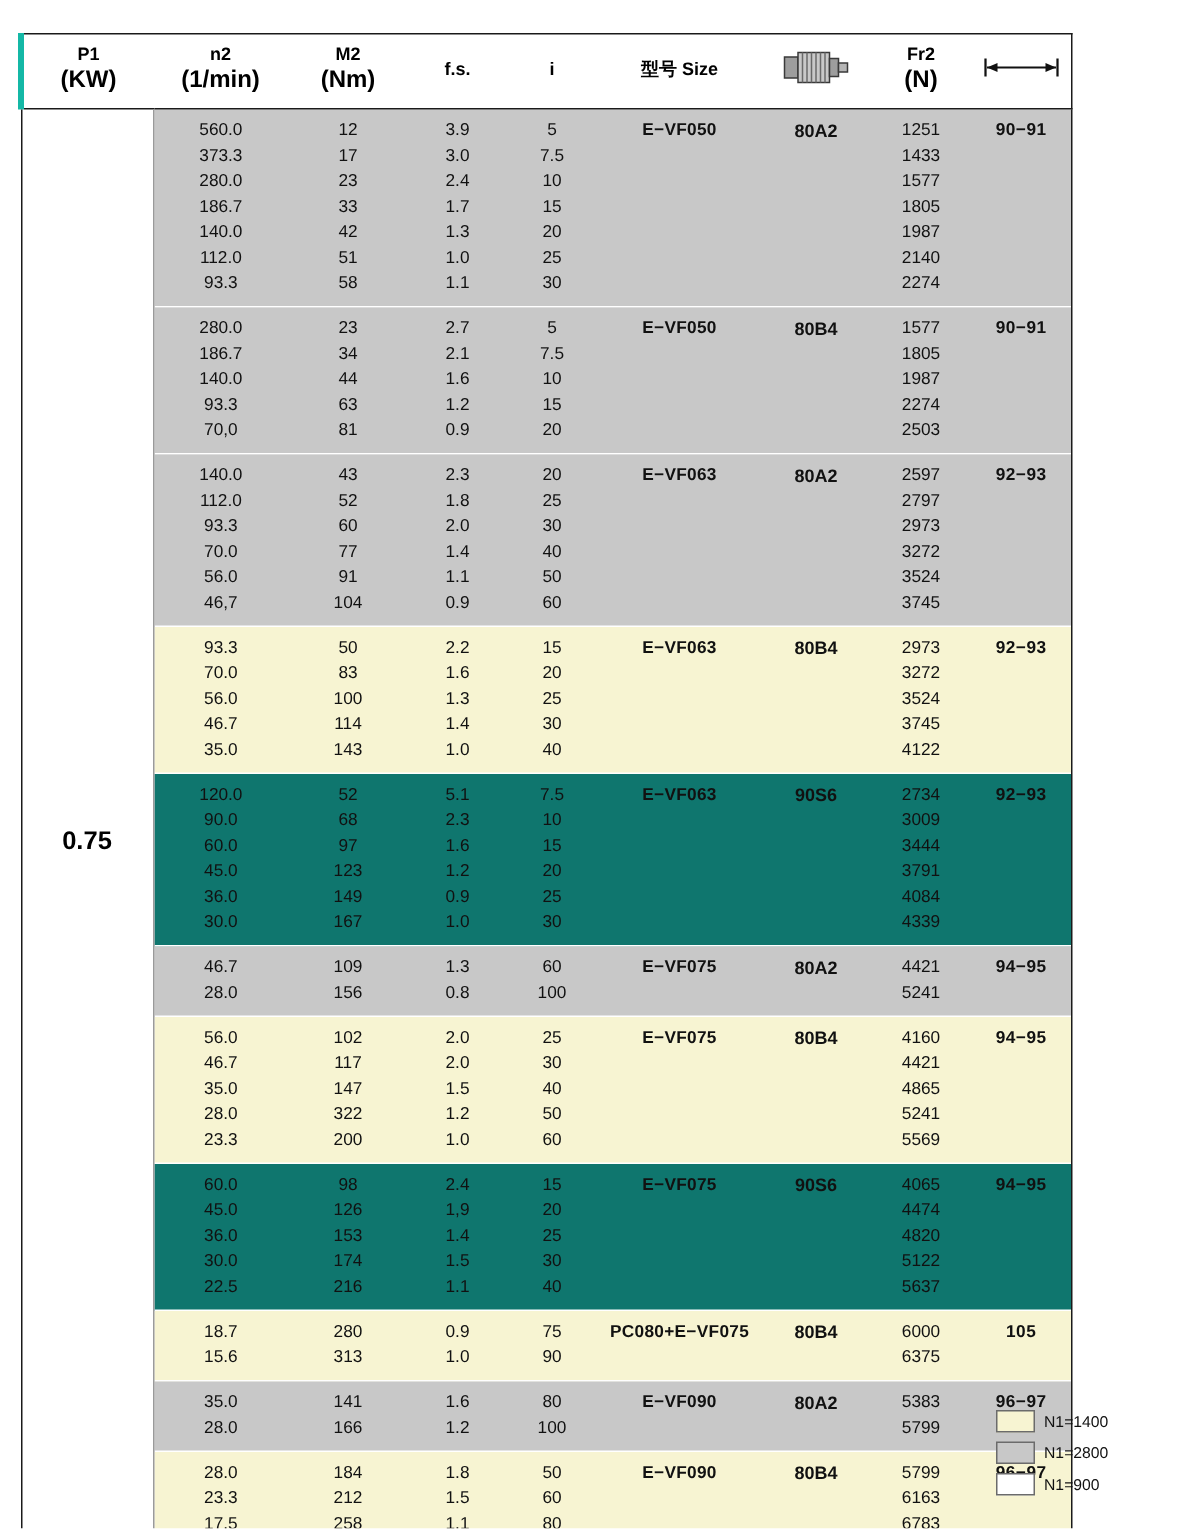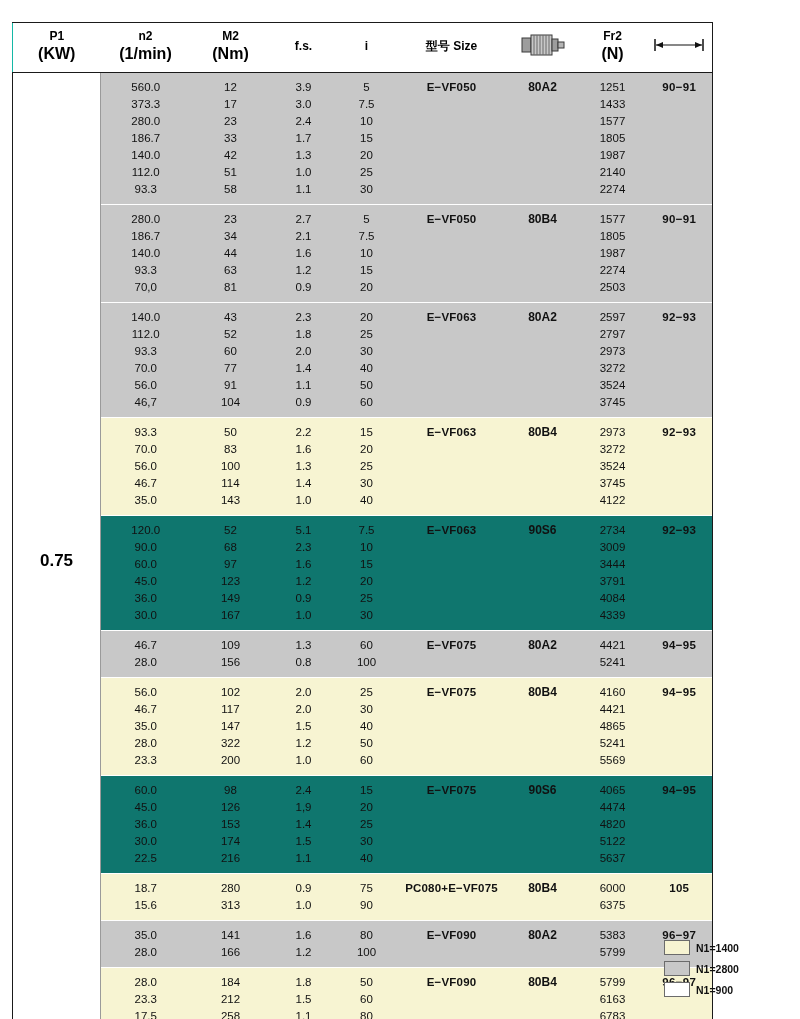--- a/index.html
+++ b/index.html
@@ -42,21 +42,21 @@
     border-right: none;
     padding: 6px 2px 8px 2px;
     font-size: 12px;
     font-weight: bold;
     color: #000;
     text-align: center;
     vertical-align: middle;
     line-height: 1.25;
     background: #fff;
   }
-  thead th.first { border-left: 1px solid #14b8a6; }
+  thead th.first { border-left: 4px solid #14b8a6; }
   thead th.last  { border-right: 1px solid #1a1a1a; }
   thead th .sub {
     display: block;
     font-size: 16px;
     font-weight: bold;
   }
 
   td.p1cell {
     border-left: 1px solid #1a1a1a;
     border-right: 1px solid #9a9a9a;
@@ -102,21 +102,20 @@
   
   .motor-icon { display: inline-block; }
   .len-icon { display: inline-block; }
 
   
   .legend {
     position: absolute;
     right: 8px;
     bottom: 16px;
     width: 128px;
-    font-weight: bold;
   }
   .legend-row {
     display: flex;
     align-items: center;
     margin-bottom: 6px;
     font-size: 10.5px;
     color: #111;
   }
   .legend-swatch {
     width: 26px;

